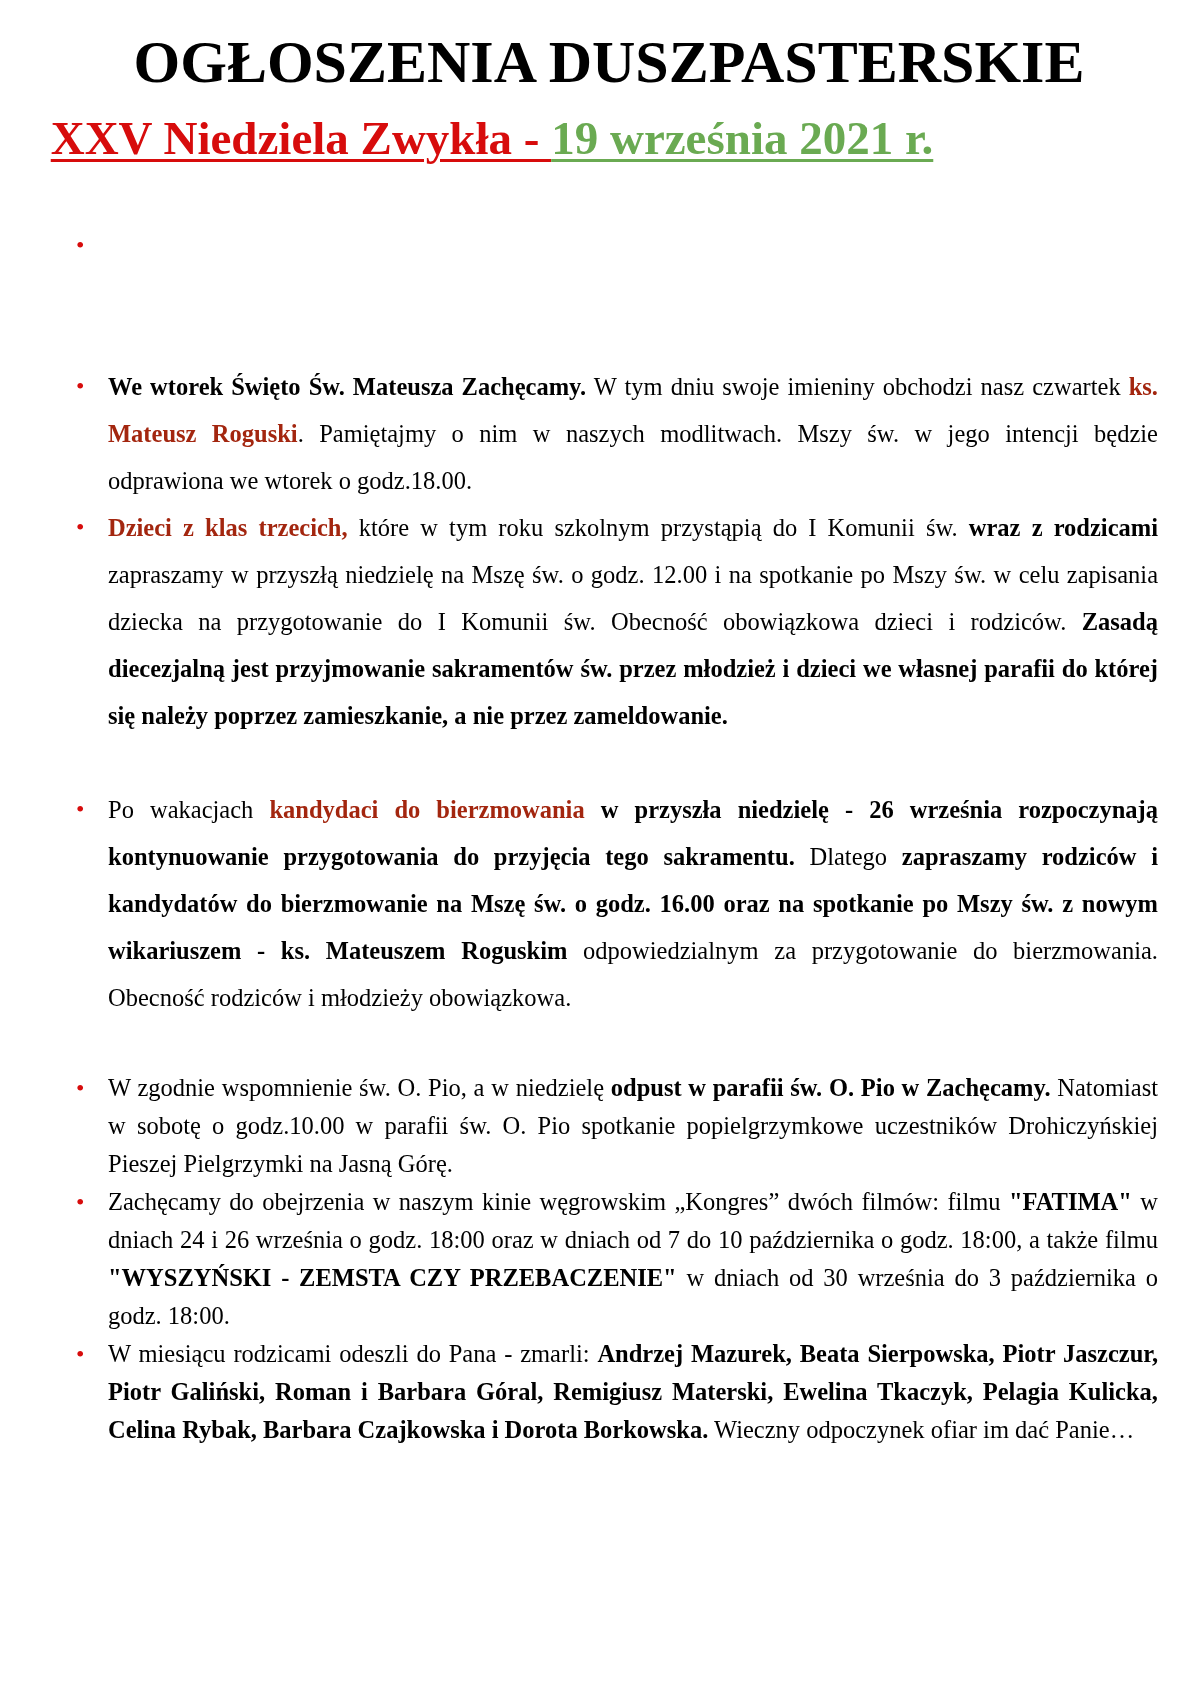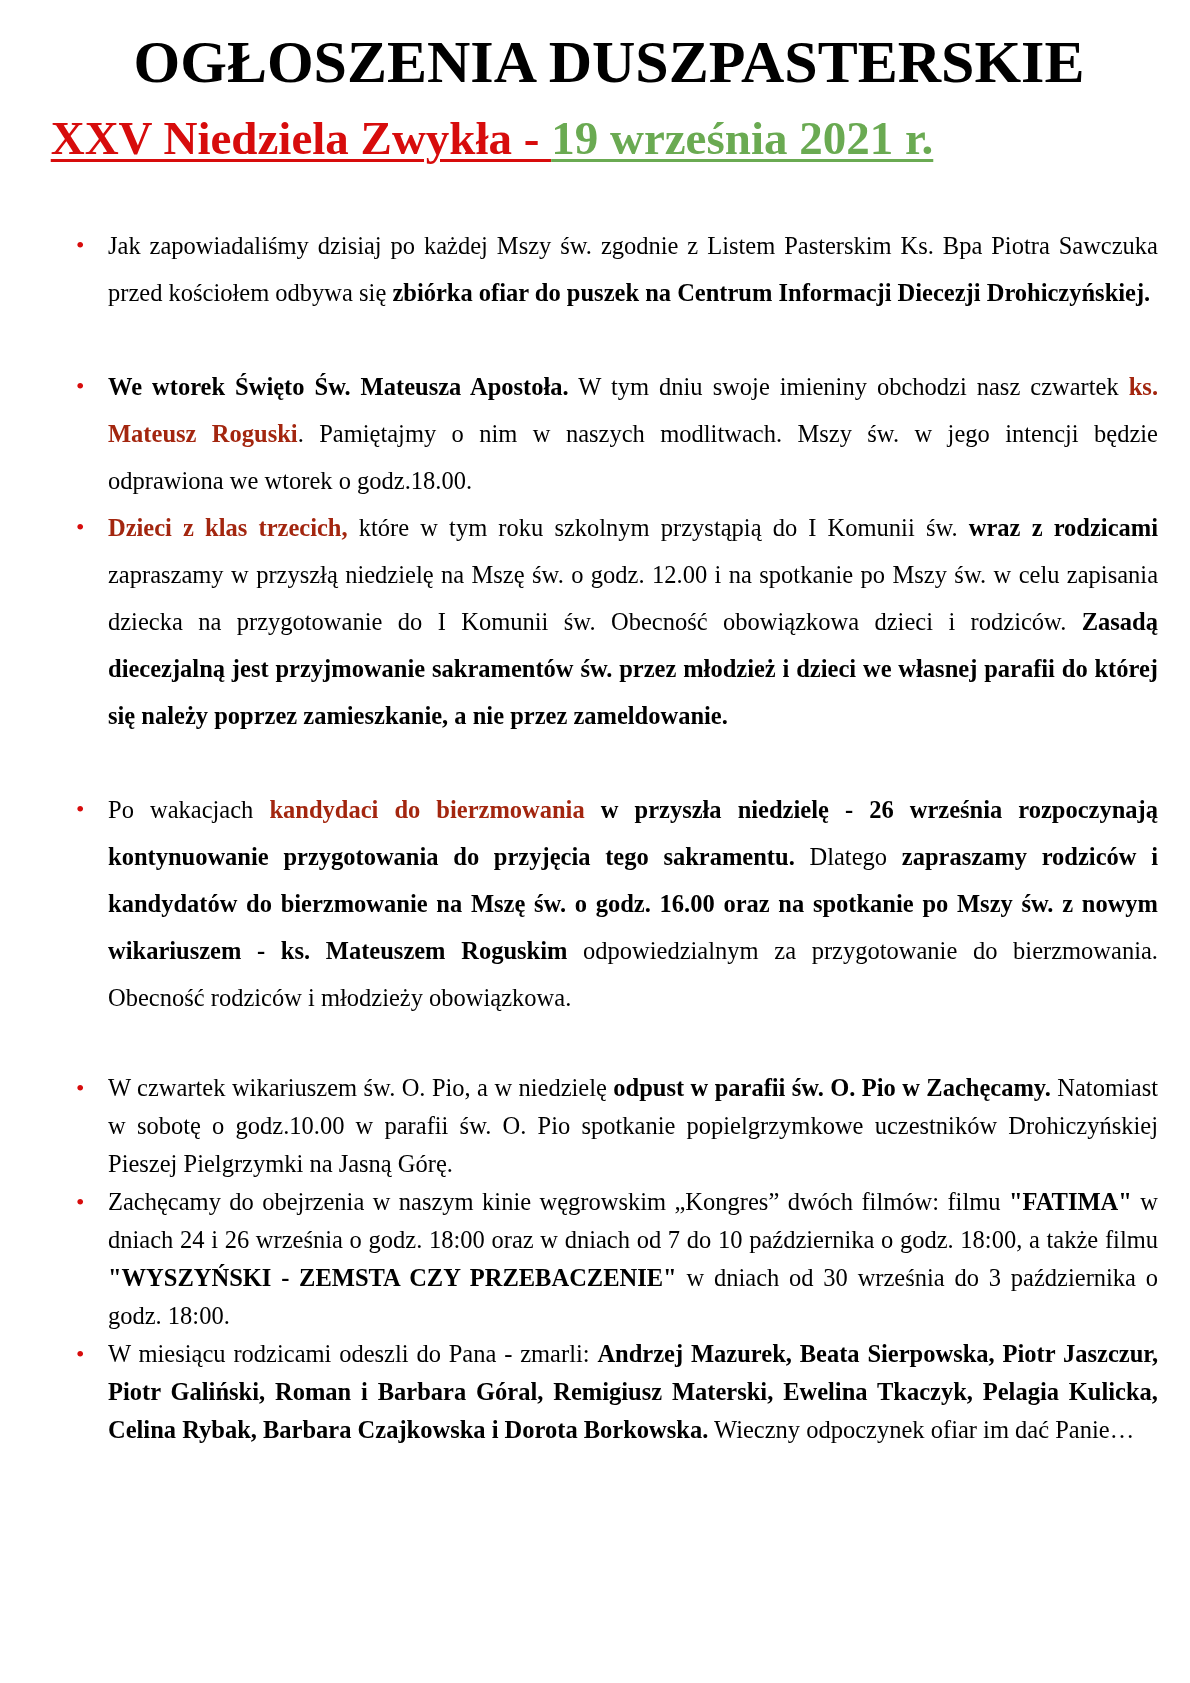--- a/index.html
+++ b/index.html
@@ -25,37 +25,36 @@
 
 <div class="title">OGŁOSZENIA DUSZPASTERSKIE</div>
 
 <div class="subtitle">
   <span class="red">XXV Niedziela Zwykła - </span><span class="green">19 września 2021 r.</span>
 </div>
 
 <div class="list">
   <div class="item lh47" style="top:222px;">
     <span class="bullet">•</span>
-    <span class="content"><span>Jak zapowiadaliśmy dzisiaj po każdej Mszy św. zgodnie z Listem Pasterskim Ks. Bpa Piotra Sawczuka przed kościołem odbywa się </span><span class="b">zbiórka ofiar do puszek na Centrum Informacji Diecezji Drohiczyńskiej.</span></span>
   </div>
   <div class="item lh47" style="top:363px;">
     <span class="bullet">•</span>
-    <span class="content"><span class="b">We wtorek Święto Św. Mateusza Apostoła.</span><span> W tym dniu swoje imieniny obchodzi nasz czwartek </span><span class="hl">ks. Mateusz Roguski</span><span>. Pamiętajmy o nim w naszych modlitwach. Mszy św. w jego intencji będzie odprawiona we wtorek o godz.18.00.</span></span>
+    <span class="content"><span class="b">We wtorek Święto Św. Mateusza Zachęcamy.</span><span> W tym dniu swoje imieniny obchodzi nasz czwartek </span><span class="hl">ks. Mateusz Roguski</span><span>. Pamiętajmy o nim w naszych modlitwach. Mszy św. w jego intencji będzie odprawiona we wtorek o godz.18.00.</span></span>
   </div>
   <div class="item lh47" style="top:504px;">
     <span class="bullet">•</span>
     <span class="content"><span class="hl">Dzieci z klas trzecich,</span><span> które w tym roku szkolnym przystąpią do I Komunii św. </span><span class="b">wraz z rodzicami</span><span> zapraszamy w przyszłą niedzielę na Mszę św. o godz. 12.00 i na spotkanie po Mszy św. w celu zapisania dziecka na przygotowanie do I Komunii św. Obecność obowiązkowa dzieci i rodziców. </span><span class="b">Zasadą diecezjalną jest przyjmowanie sakramentów św. przez młodzież i dzieci we własnej parafii do której się należy poprzez zamieszkanie, a nie przez zameldowanie.</span></span>
   </div>
   <div class="item lh47" style="top:786px;">
     <span class="bullet">•</span>
     <span class="content"><span>Po wakacjach </span><span class="hl">kandydaci do bierzmowania</span><span class="b"> w przyszła niedzielę - 26 września rozpoczynają kontynuowanie przygotowania do przyjęcia tego sakramentu.</span><span> Dlatego </span><span class="b">zapraszamy rodziców i kandydatów do bierzmowanie na Mszę św. o godz. 16.00 oraz na spotkanie po Mszy św. z nowym wikariuszem - ks. Mateuszem Roguskim</span><span> odpowiedzialnym za przygotowanie do bierzmowania. Obecność rodziców i młodzieży obowiązkowa.</span></span>
   </div>
   <div class="item lh38" style="top:1069px;">
     <span class="bullet">•</span>
-    <span class="content"><span>W czwartek wikariuszem św. O. Pio, a w niedzielę </span><span class="b">odpust w parafii św. O. Pio w Zachęcamy.</span><span> Natomiast w sobotę o godz.10.00 w parafii św. O. Pio spotkanie popielgrzymkowe  uczestników Drohiczyńskiej Pieszej Pielgrzymki na Jasną Górę.</span></span>
+    <span class="content"><span>W zgodnie wspomnienie św. O. Pio, a w niedzielę </span><span class="b">odpust w parafii św. O. Pio w Zachęcamy.</span><span> Natomiast w sobotę o godz.10.00 w parafii św. O. Pio spotkanie popielgrzymkowe  uczestników Drohiczyńskiej Pieszej Pielgrzymki na Jasną Górę.</span></span>
   </div>
   <div class="item lh38" style="top:1183px;">
     <span class="bullet">•</span>
     <span class="content"><span>Zachęcamy do obejrzenia w naszym kinie węgrowskim „Kongres” dwóch filmów: filmu </span><span class="b">"FATIMA"</span><span>  w dniach 24 i 26 września o godz. 18:00 oraz w dniach od 7 do 10 października o godz. 18:00, a także filmu </span><span class="b">"WYSZYŃSKI - ZEMSTA CZY PRZEBACZENIE"</span><span>  w dniach od 30 września do 3 października o godz. 18:00.</span></span>
   </div>
   <div class="item lh38" style="top:1335px;">
     <span class="bullet">•</span>
     <span class="content"><span>W miesiącu rodzicami odeszli do Pana - zmarli: </span><span class="b">Andrzej Mazurek, Beata Sierpowska, Piotr Jaszczur, Piotr Galiński, Roman i Barbara Góral, Remigiusz Materski, Ewelina Tkaczyk, Pelagia Kulicka, Celina Rybak, Barbara Czajkowska i Dorota Borkowska.</span><span> Wieczny odpoczynek ofiar im dać Panie…</span></span>
   </div>
 </div>

